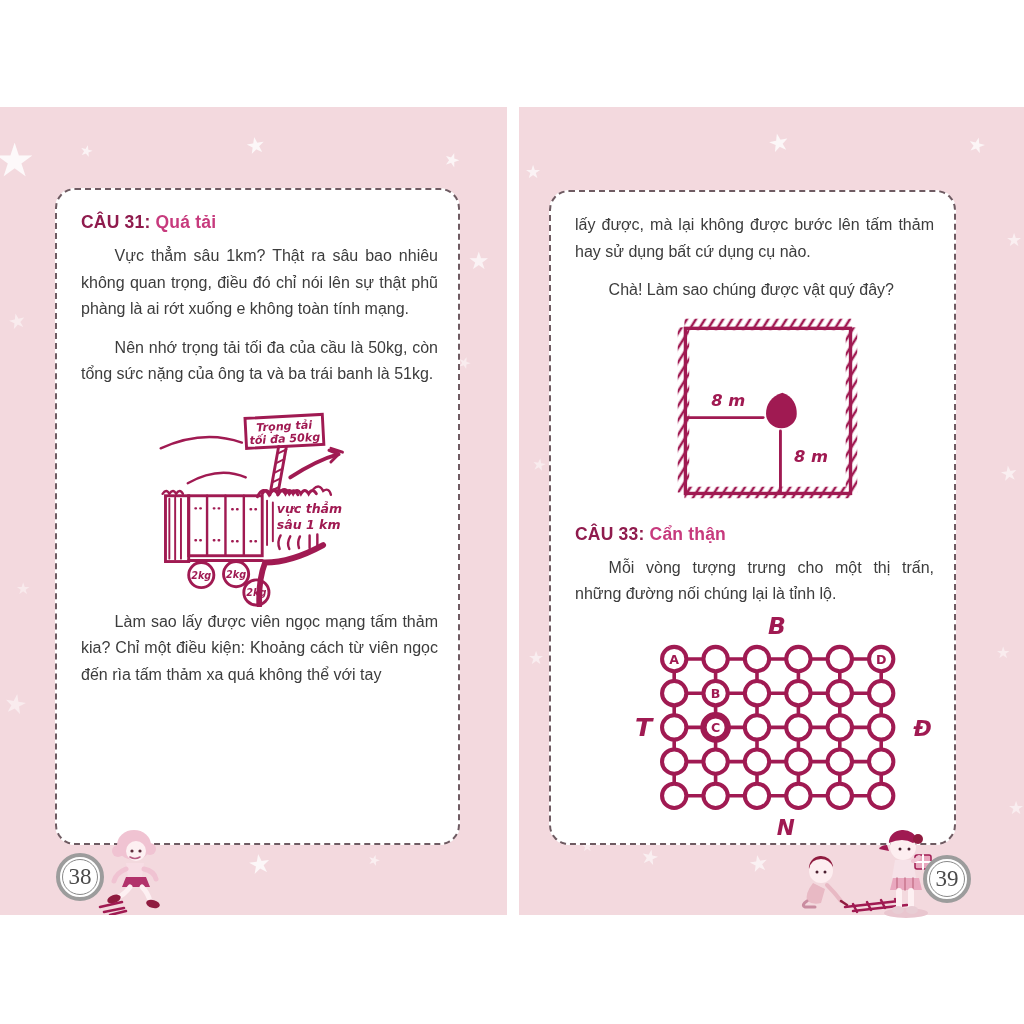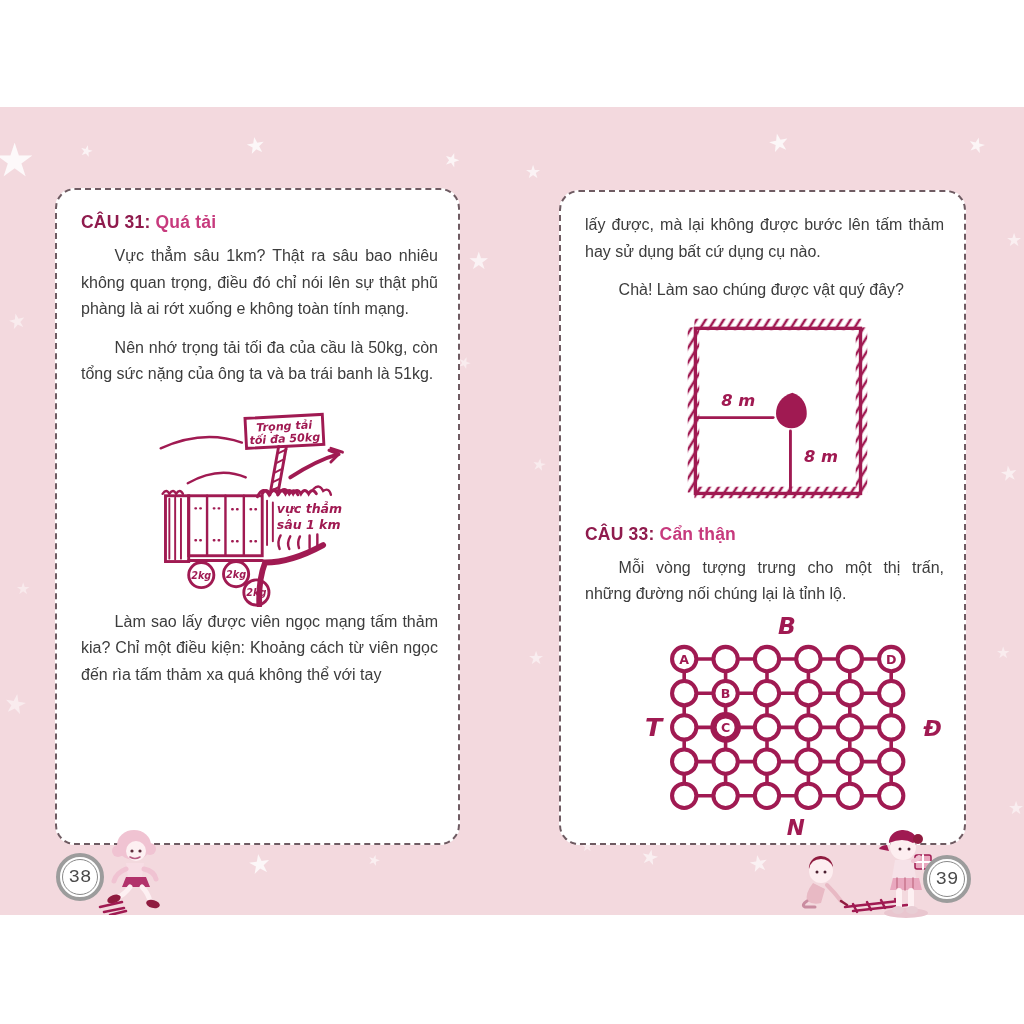--- a/index.html
+++ b/index.html
@@ -1,37 +1,37 @@
 <!DOCTYPE html>
 <html><head>
 <meta charset="utf-8">
 <style>
   html,body{margin:0;padding:0;background:#ffffff;}
   .canvas{position:relative;width:1024px;height:1024px;background:#ffffff;overflow:hidden;
           font-family:"Liberation Sans",sans-serif;}
-  .page{position:absolute;top:107px;height:808px;background:#f3d9de;padding-left:24px;}
+  .page{position:absolute;top:107px;height:808px;background:#f3d9de;}
   .page-left{left:0;width:507px;}
   .page-right{left:519px;width:505px;}
   .panel{position:absolute;background:#ffffff;border:2px dashed #6e5b62;border-radius:20px;
          box-sizing:border-box;}
   .panel-left{left:55px;top:81px;width:405px;height:657px;padding:18px 20px 0 24px;}
-  .panel-right{left:40px;top:83px;width:407px;height:655px;padding:20px 20px 0 24px;}
+  .panel-right{left:30px;top:83px;width:407px;height:655px;padding:20px 20px 0 24px;}
   .sec-head{font-size:17.5px;margin:4px 0 10px 0;letter-spacing:.2px;}
   .sec-label{color:#8f1b4d;font-weight:800;}
   .sec-title{color:#c73a7d;font-weight:700;}
   .body-p{font-size:16px;line-height:1.66;color:#3c3c3c;text-align:justify;
           text-indent:2.1em;margin:0 0 12px 0;}
   .body-p.noindent{text-indent:0;}
   .star{position:absolute;pointer-events:none;}
   .star::before{content:"★";display:block;color:#ffffff;line-height:1;}
   .pagenum{position:absolute;width:40px;height:40px;border-radius:50%;
            border:4px solid #9c9c9c;background:#fff;display:flex;align-items:center;justify-content:center;}
   .pagenum .inner{width:34px;height:34px;border-radius:50%;border:1px solid #8a8a8a;
            display:flex;align-items:center;justify-content:center;
-           font-family:Liberation Mono, monospace;color:#4a4a4a;font-size:19px;}
+           font-family:Liberation Serif, serif;color:#4a4a4a;font-size:23px;}
   svg text{font-family:"DejaVu Sans",sans-serif;}
   .sketch-label{font-style:italic;font-weight:bold;fill:#a01a52;}
 </style>
 </head>
 <body>
 
 <div class="canvas">
 
   <div class="page page-left">
 

